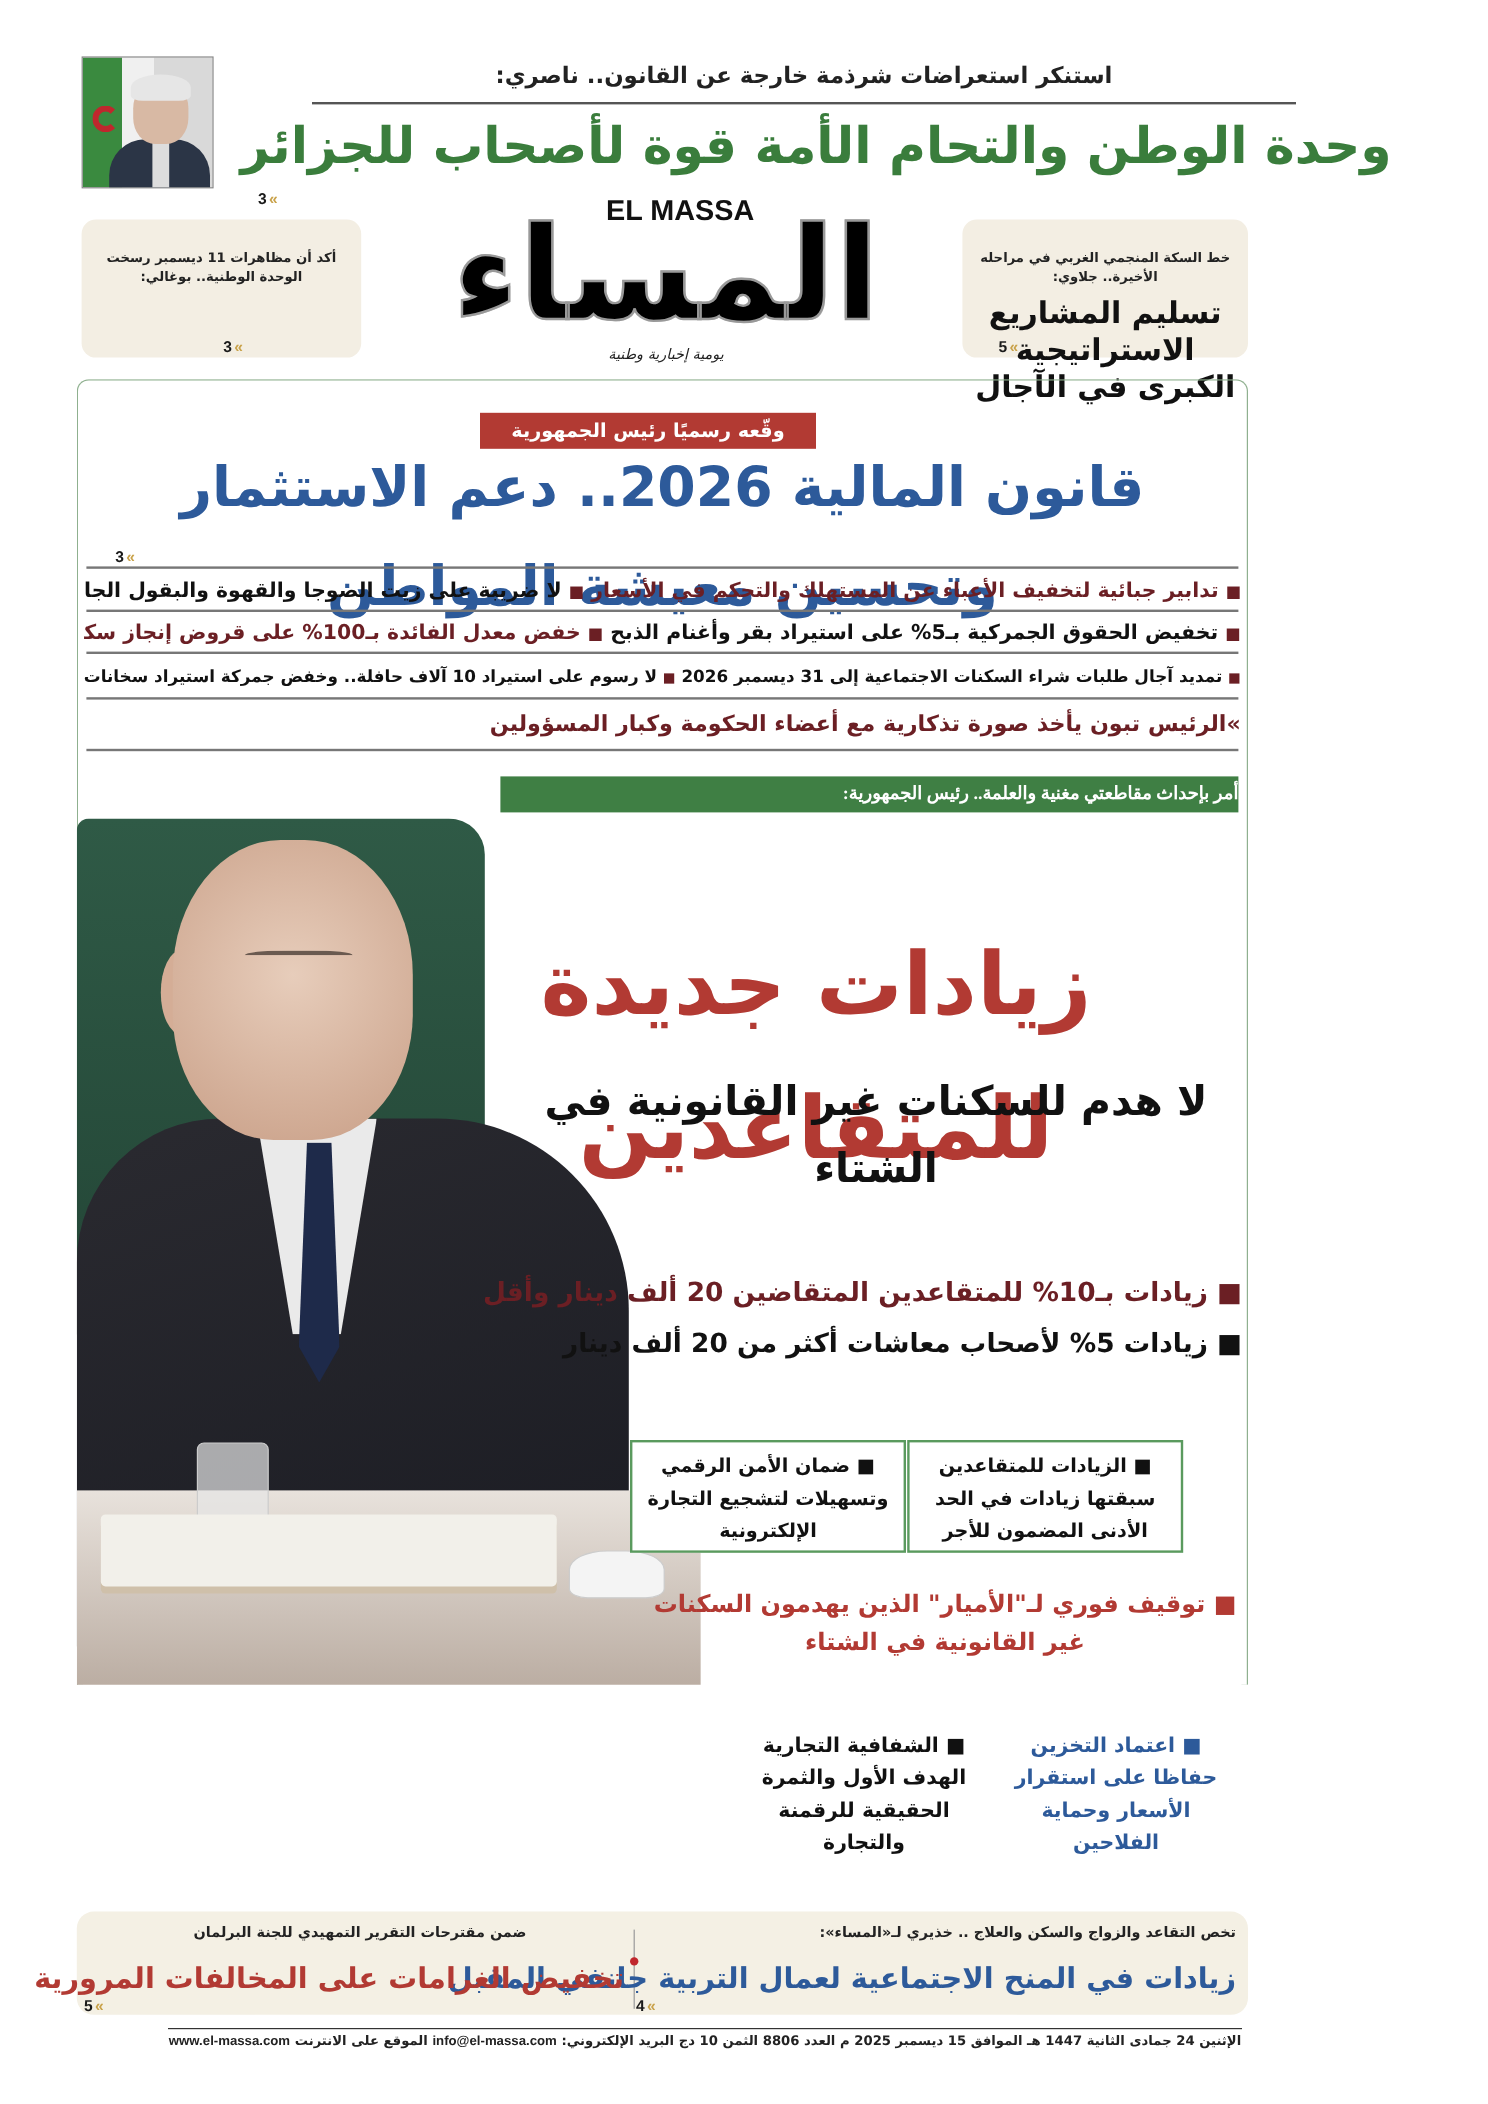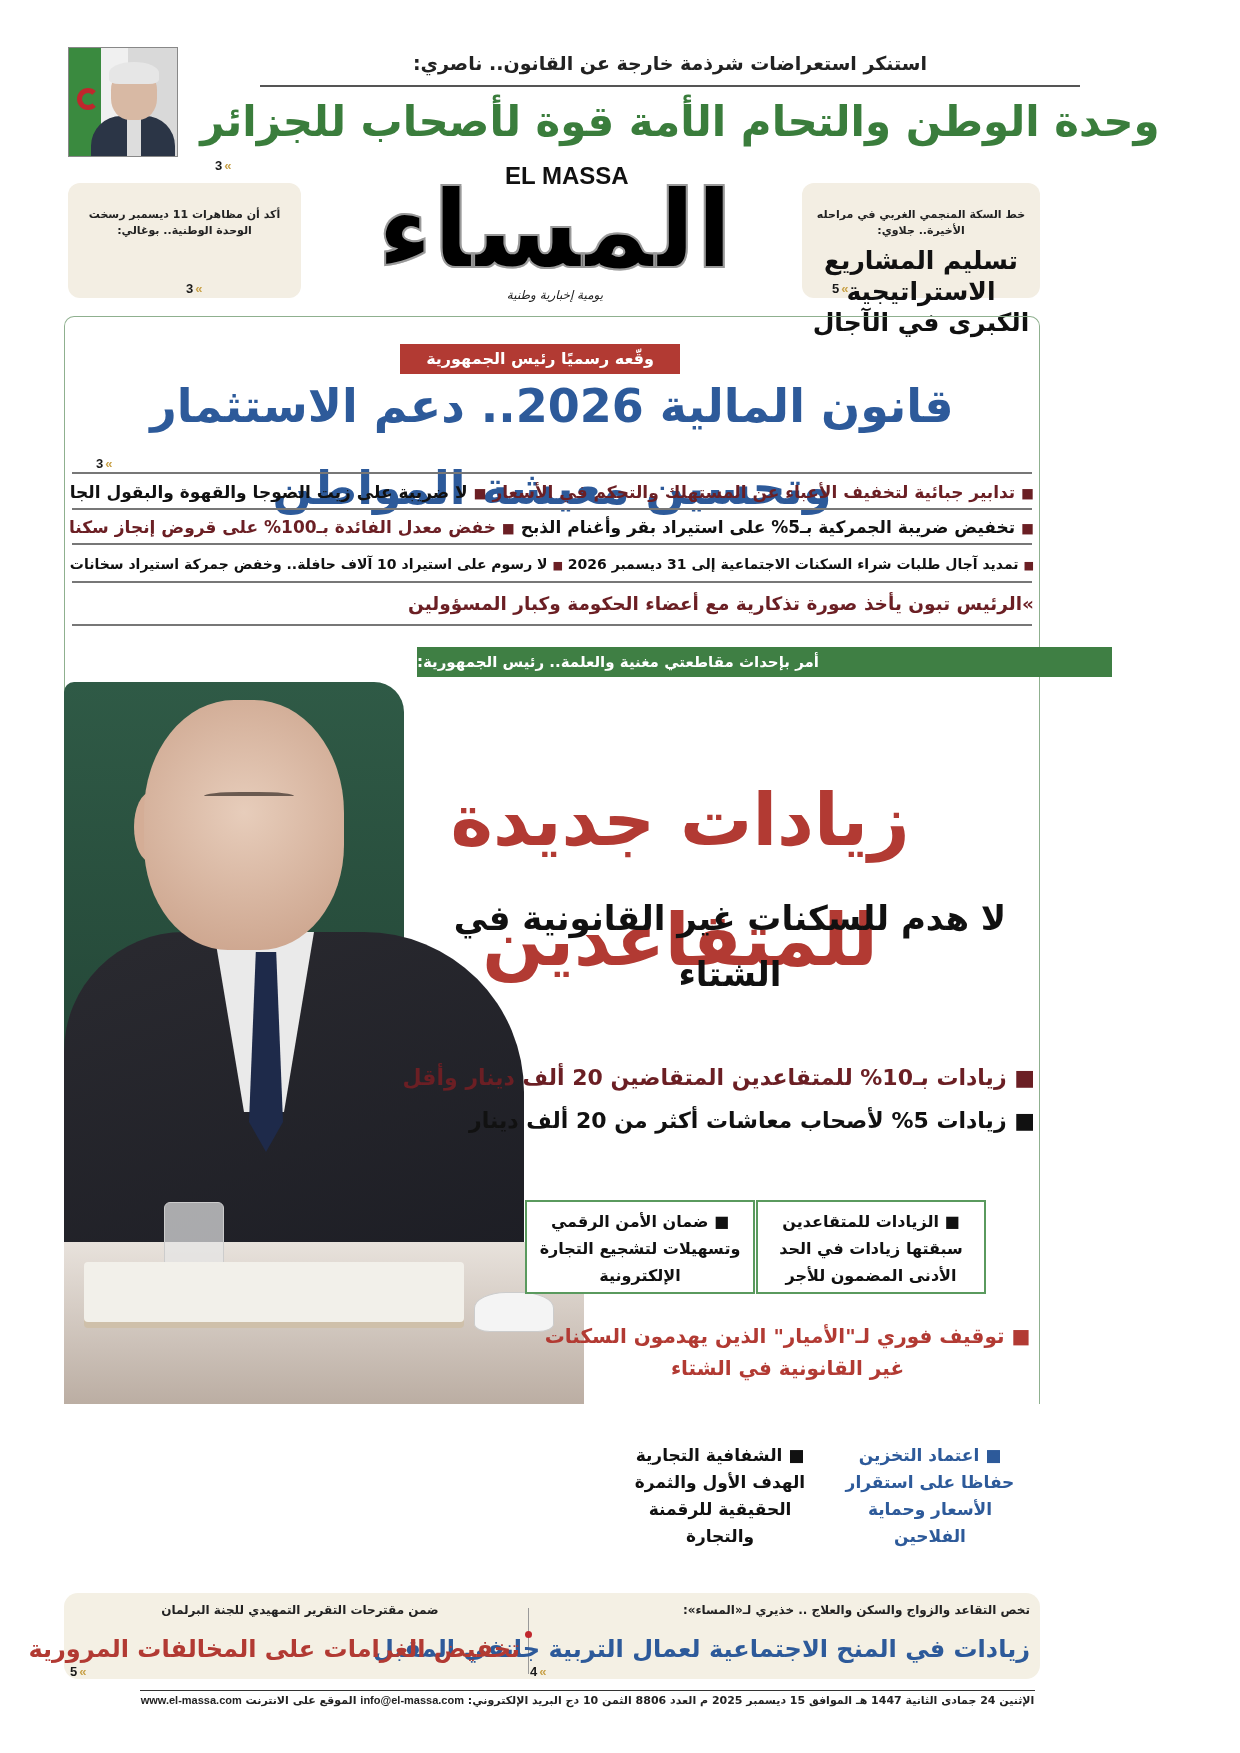--- a/index.html
+++ b/index.html
@@ -56,21 +56,21 @@
   #rule-4 { top: 581px; }
   #rule-5 { top: 624px; }
   #bullet-1 { top: 478px; font-size: 17px; line-height: 28px; }
   #bullet-2 { top: 513px; font-size: 17px; line-height: 28px; }
   #bullet-3 { top: 550px; font-size: 14px; line-height: 28px; }
   #bullet-4 { top: 589px; font-size: 18.5px; line-height: 30px; color: #6b1f24; letter-spacing: 1px; }
   .c-maroon { color: #6b1f24; }
   .c-dark { color: #111; }
   .sq { color: #6b1f24; font-size: 0.8em; }
 
-  #green-kicker { top: 647px; left: 417px; width: 695px; height: 30px; background: #3f7f44; color: #fff; font-weight: bold; font-size: 15px; text-align: left; line-height: 30px; }
+  #green-kicker { top: 647px; left: 417px; width: 615px; height: 30px; background: #3f7f44; color: #fff; font-weight: bold; font-size: 15px; text-align: right; line-height: 30px; font-family: Liberation Serif, serif; }
 
   
   #pres-photo { top: 682px; left: 64px; width: 520px; height: 722px; overflow: hidden; }
   #pres-photo .chair { position: absolute; left: 0; top: 0; width: 340px; height: 430px; background: linear-gradient(180deg,#2f5a46,#234536); border-radius: 10px 30px 0 0; }
   #pres-photo .head { position: absolute; left: 80px; top: 18px; width: 200px; height: 250px; border-radius: 45% 45% 42% 42%; background: radial-gradient(circle at 50% 45%, #e7cdbb, #c99f87); }
   #pres-photo .ear { position: absolute; left: 70px; top: 110px; width: 34px; height: 70px; border-radius: 50%; background: #d4ad96; }
   #pres-photo .eyes { position: absolute; left: 140px; top: 110px; width: 90px; height: 10px; border-top: 4px solid #6a5a50; border-radius: 40%; }
   #pres-photo .suit { position: absolute; left: 0; top: 250px; width: 460px; height: 440px; background: linear-gradient(160deg,#2a2a30,#1a1b22); border-radius: 120px 160px 0 0; }
   #pres-photo .shirt { position: absolute; left: 150px; top: 250px; width: 100px; height: 180px; background: #eaeaea; clip-path: polygon(0 0,100% 0,70% 100%,30% 100%); }
   #pres-photo .tie { position: absolute; left: 185px; top: 270px; width: 34px; height: 200px; background: #1e2a4a; clip-path: polygon(20% 0,80% 0,100% 85%,50% 100%,0 85%); }
@@ -149,21 +149,21 @@
 <div class="rule" id="rule-1"></div>
 <div class="bullet-row" id="bullet-1">
   <span class="sq">■</span>
   <span class="c-maroon">تدابير جبائية لتخفيف الأعباء عن المستهلك والتحكم في الأسعار</span>
   <span class="sq">■</span>
   <span class="c-dark">لا ضريبة على زيت الصوجا والقهوة والبقول الجافة واللحوم</span>
 </div>
 <div class="rule" id="rule-2"></div>
 <div class="bullet-row" id="bullet-2">
   <span class="sq">■</span>
-  <span class="c-dark">تخفيض ضريبة الجمركية بـ5% على استيراد بقر وأغنام الذبح</span>
+  <span class="c-dark">تخفيض الحقوق الجمركية بـ5% على استيراد بقر وأغنام الذبح</span>
   <span class="sq">■</span>
   <span class="c-maroon">خفض معدل الفائدة بـ100% على قروض إنجاز سكنات "عدل"</span>
 </div>
 <div class="rule" id="rule-3"></div>
 <div class="bullet-row" id="bullet-3">
   <span class="sq">■</span>
   <span class="c-dark">تمديد آجال طلبات شراء السكنات الاجتماعية إلى 31 ديسمبر 2026</span>
   <span class="sq">■</span>
   <span class="c-dark">لا رسوم على استيراد 10 آلاف حافلة.. وخفض جمركة استيراد سخانات المياه الشمسية</span>
 </div>

